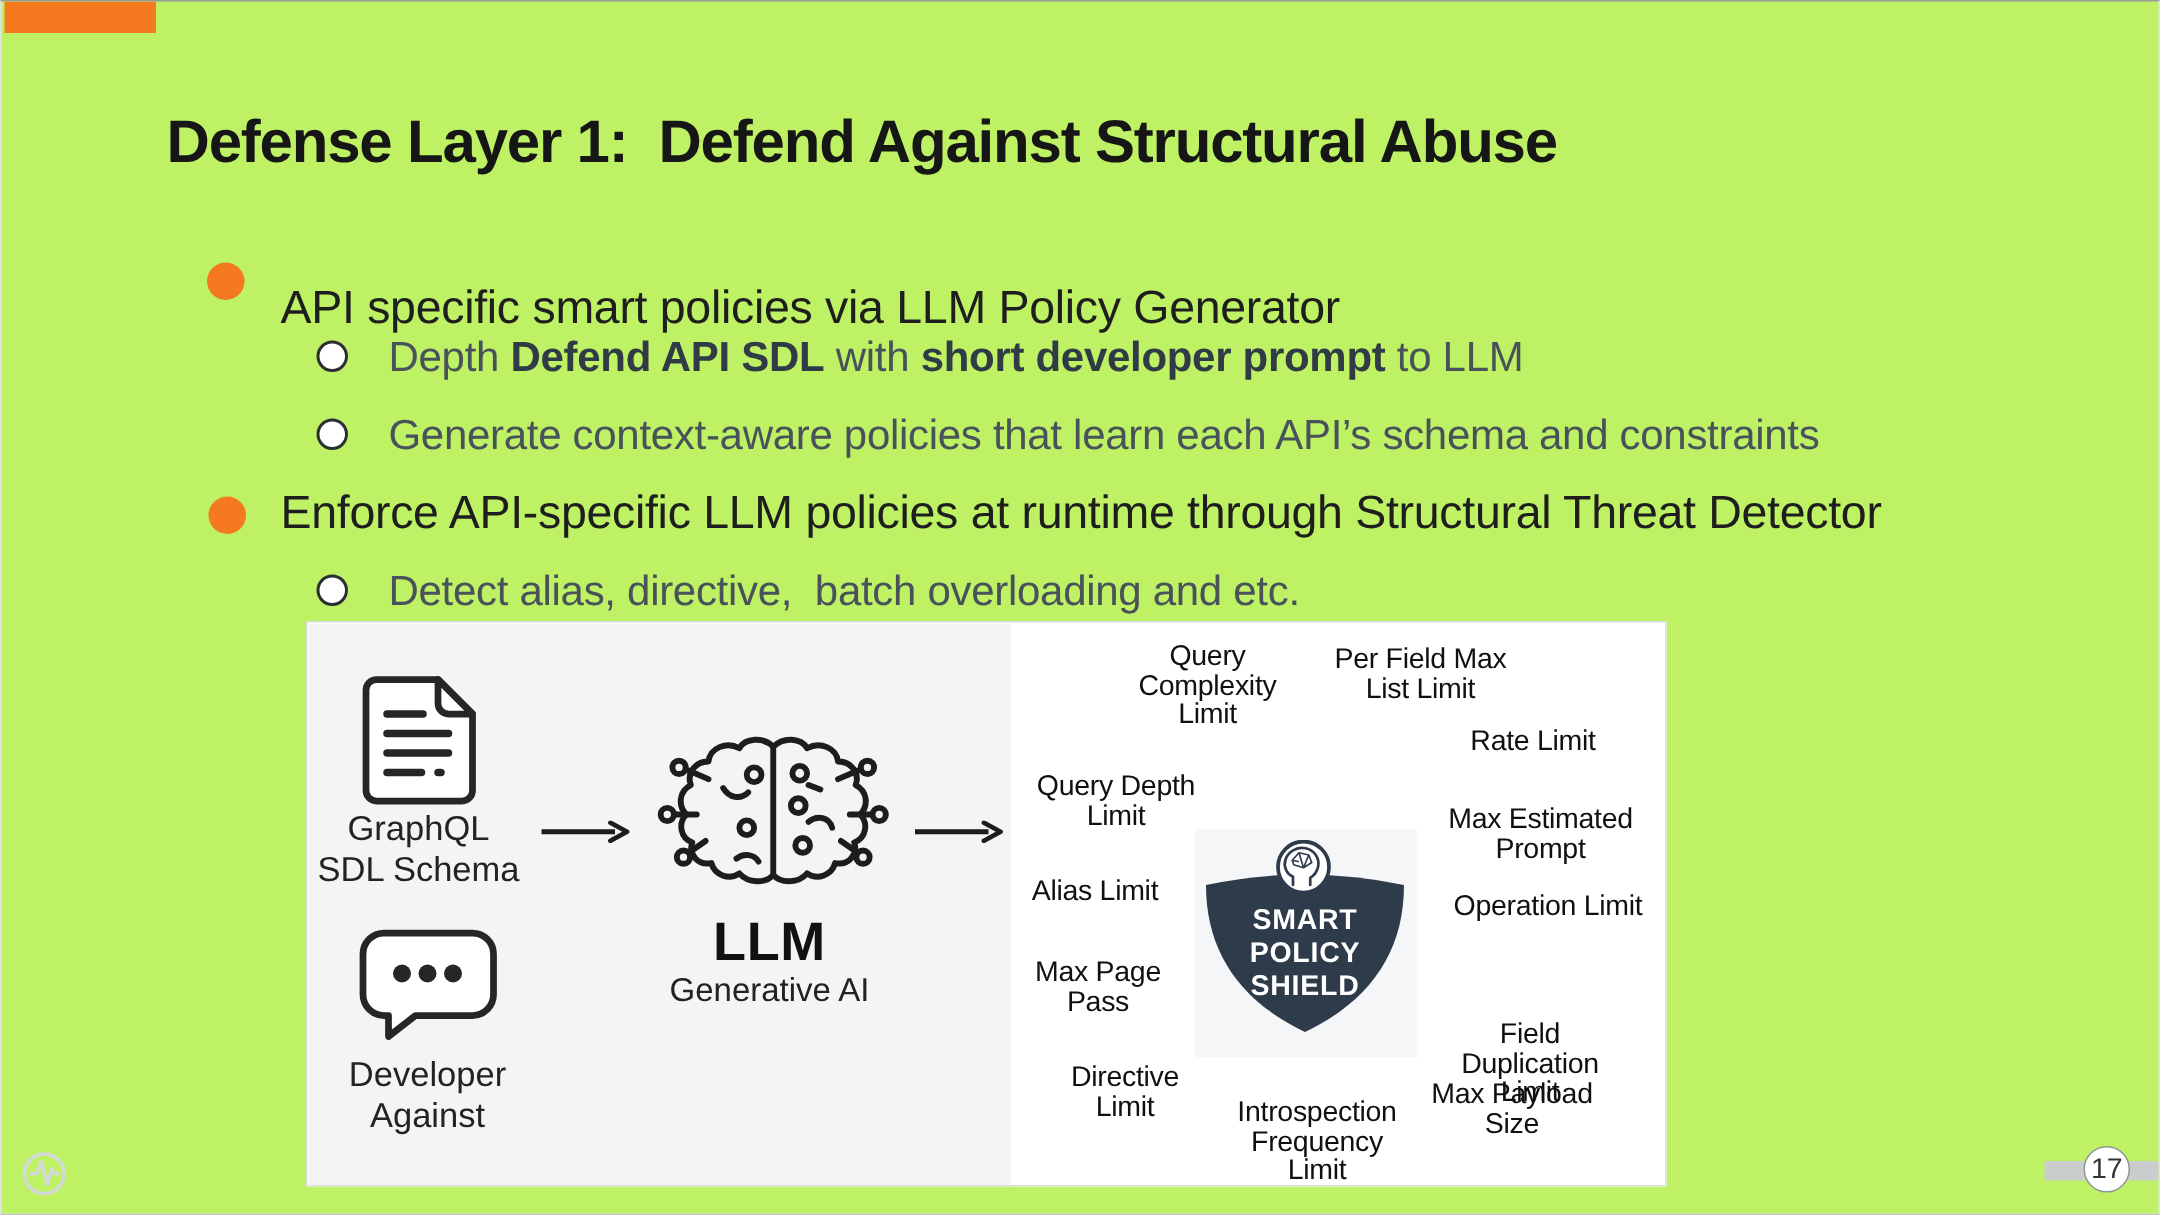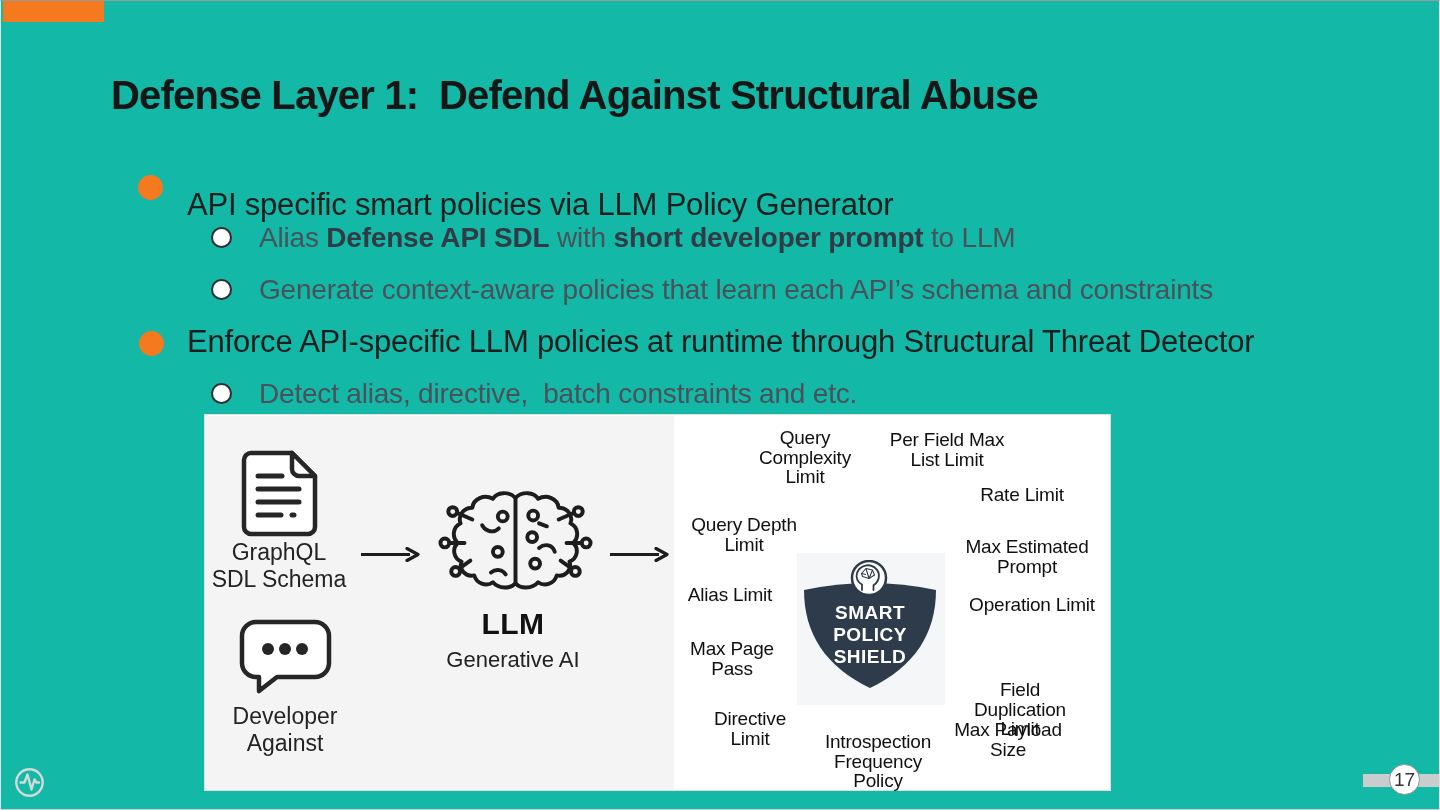--- a/index.html
+++ b/index.html
@@ -1,17 +1,17 @@
 <!DOCTYPE html>
 <html><head>
 <meta charset="utf-8">
 <style>
   html,body{margin:0;padding:0;background:#fff;}
   .slide{
-    position:relative;width:1440px;height:810px;background:#14b8a6;
+    position:relative;width:1440px;height:810px;background:#bef264;
     font-family:"Liberation Sans", sans-serif;overflow:hidden;
     border-left:1px solid #e0e3e3;border-right:1px solid #e0e3e3;
     border-bottom:1px solid #c9cccc;border-top:1px solid #97999b;
     box-sizing:border-box;
   }
   .abs{position:absolute;}
   .orange-bar{left:2px;top:0;width:101px;height:21px;background:#F4791F;}
   .title{
     left:110px;top:72px;font-size:40px;font-weight:700;color:#161616;
     letter-spacing:-0.8px;white-space:pre;
@@ -23,21 +23,21 @@
   .s-text .bold{font-weight:700;color:#313B45;}
   .diagram{
     left:203px;top:413px;width:907px;height:377px;background:#ffffff;
     border:1px solid #dcdfe0;box-sizing:border-box;
   }
   .panel{left:1px;top:1px;width:468px;height:374px;background:#f4f4f5;}
   .icon-label{
     text-align:center;font-size:23px;line-height:27px;color:#232323;
     white-space:pre-line;font-weight:400;
   }
-  .llm-title{font-size:30px;font-weight:700;color:#111;text-align:center;letter-spacing:0.5px;}
+  .llm-title{font-size:36px;font-weight:700;color:#111;text-align:center;letter-spacing:0.5px;}
   .llm-sub{font-size:22px;font-weight:400;color:#222;text-align:center;}
   .limit-label{
     width:180px;text-align:center;font-size:19px;line-height:19.5px;
     font-weight:500;color:#101010;white-space:pre-line;letter-spacing:-0.2px;
   }
   .shield-bg{left:592px;top:138px;width:148px;height:152px;background:#f5f6f8;}
   .footer-bar{left:1362px;top:773px;width:78px;height:13px;background:#c9cdcd;}
   .page-circle{
     left:1388px;top:763px;width:31px;height:31px;border-radius:50%;
     background:#ffffff;border:1.5px solid #8f9696;box-sizing:border-box;
@@ -51,30 +51,30 @@
 <div class="slide">
 
   <div class="abs orange-bar"></div>
 
   <div class="abs title">Defense Layer 1:  Defend Against Structural Abuse</div>
 
   <div class="abs bullet-dot" style="left:137px;top:174px;"></div>
   <div class="abs b-text" style="left:186px;top:167px;margin-top:19px;">API specific smart policies via LLM Policy Generator</div>
 
   <div class="abs sub-circle" style="left:210px;top:226px;"></div>
-  <div class="abs s-text" style="left:258px;top:221px;"><span>Alias </span><span class="bold">Defense API SDL</span><span> with </span><span class="bold">short developer prompt</span><span> to LLM</span></div>
+  <div class="abs s-text" style="left:258px;top:221px;"><span>Depth </span><span class="bold">Defend API SDL</span><span> with </span><span class="bold">short developer prompt</span><span> to LLM</span></div>
 
   <div class="abs sub-circle" style="left:210px;top:278px;"></div>
   <div class="abs s-text" style="left:258px;top:273px;">Generate context-aware policies that learn each API’s schema and constraints</div>
 
   <div class="abs bullet-dot" style="left:138px;top:330px;"></div>
   <div class="abs b-text" style="left:186px;top:323px;">Enforce API-specific LLM policies at runtime through Structural Threat Detector</div>
 
   <div class="abs sub-circle" style="left:210px;top:382px;"></div>
-  <div class="abs s-text" style="left:258px;top:377px;">Detect alias, directive,  batch constraints and etc.</div>
+  <div class="abs s-text" style="left:258px;top:377px;">Detect alias, directive,  batch overloading and etc.</div>
 
   <div class="abs diagram">
 
     <div class="abs panel"></div>
 
     <svg class="abs" style="left:32px;top:34px;" width="84" height="89" viewBox="0 0 84 89">
       <path d="M14,4 H55 L78,27 V78 a7,7 0 0 1 -7,7 H14 a7,7 0 0 1 -7,-7 V11 a7,7 0 0 1 7,-7 Z" fill="#ffffff" stroke="#262626" stroke-width="4.5" stroke-linejoin="round"></path>
       <path d="M55,4 V20 a7,7 0 0 0 7,7 H78 Z" fill="#ffffff" stroke="#262626" stroke-width="4.5" stroke-linejoin="round"></path>
       <g stroke="#262626" stroke-width="5" stroke-linecap="round">
         <line x1="21" y1="27" x2="45" y2="27"></line>
@@ -172,21 +172,21 @@
     <div class="abs limit-label" style="left:737px;top:180px;">Operation Limit</div>
     <div class="abs limit-label" style="left:437px;top:224px;">Max Page
 Pass</div>
     <div class="abs limit-label" style="left:725px;top:221px;margin-top:44px;">Field
 Duplication
 Limit</div>
     <div class="abs limit-label" style="left:455px;top:294px;">Directive
 Limit</div>
     <div class="abs limit-label" style="left:583px;top:317px;">Introspection
 Frequency
-Policy</div>
+Limit</div>
     <div class="abs limit-label" style="left:713px;top:305px;">Max Payload
 Size</div>
   </div>
 
   <svg class="abs" style="left:13px;top:766px;" width="31" height="31" viewBox="0 0 31 31">
     <circle cx="15.5" cy="15.5" r="13.2" fill="none" stroke="#d3d9d9" stroke-width="2.4"></circle>
     <path d="M6.5,15.5 L10.5,15.5 L13.5,7.5 L17.5,22.5 L20.5,12.5 L22.5,15.5 L25,15.5" fill="none" stroke="#d3d9d9" stroke-width="2.4" stroke-linecap="round" stroke-linejoin="round"></path>
   </svg>
 
   <div class="abs footer-bar"></div>

